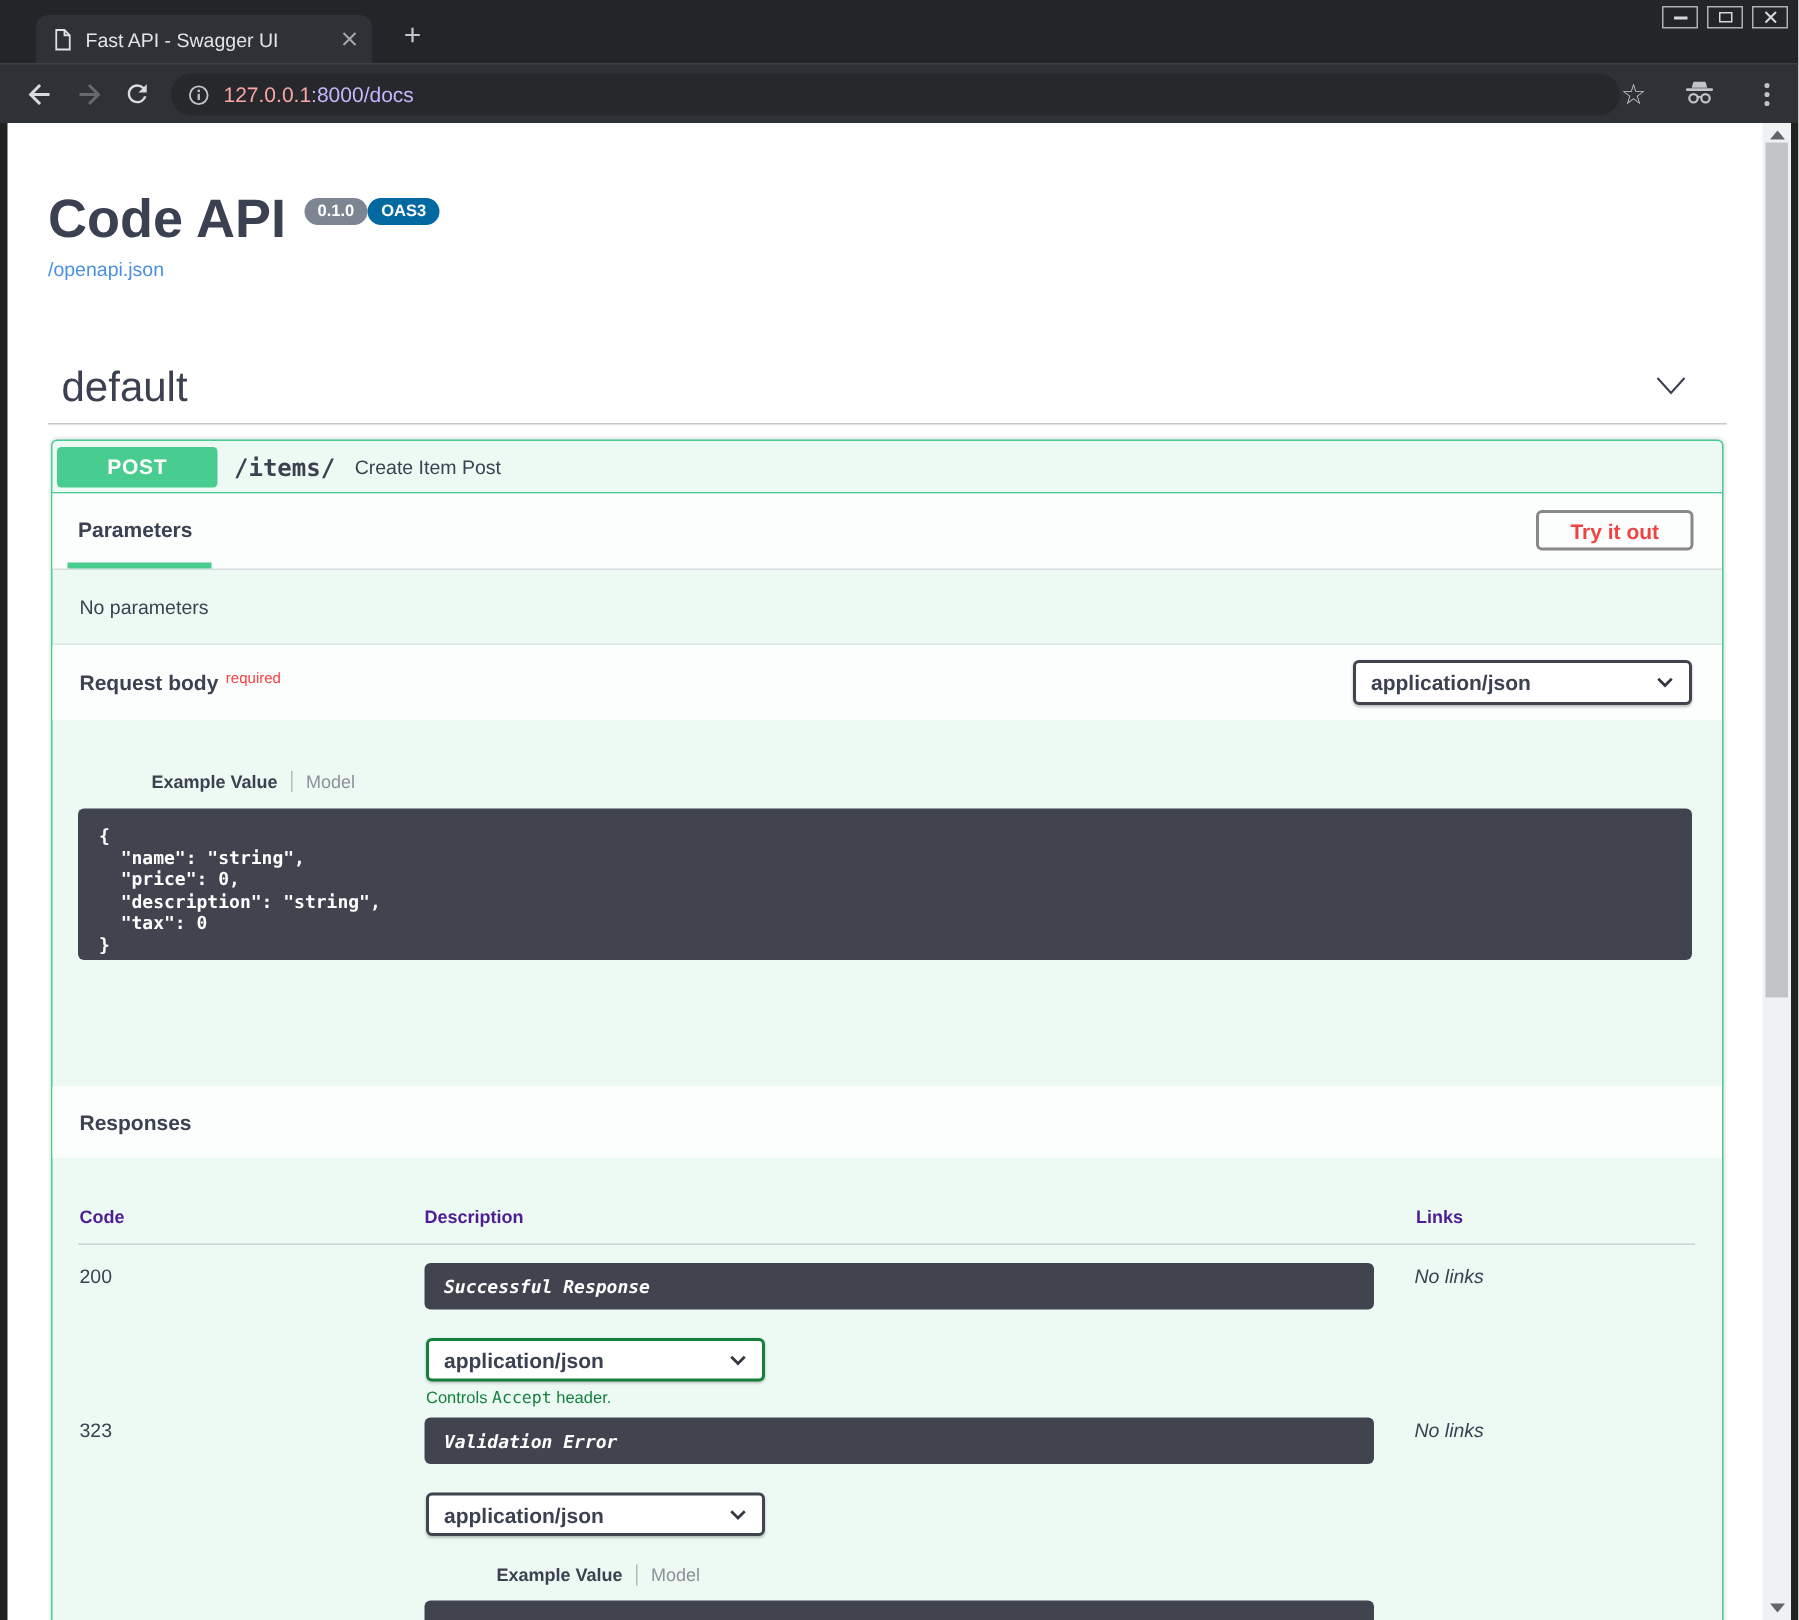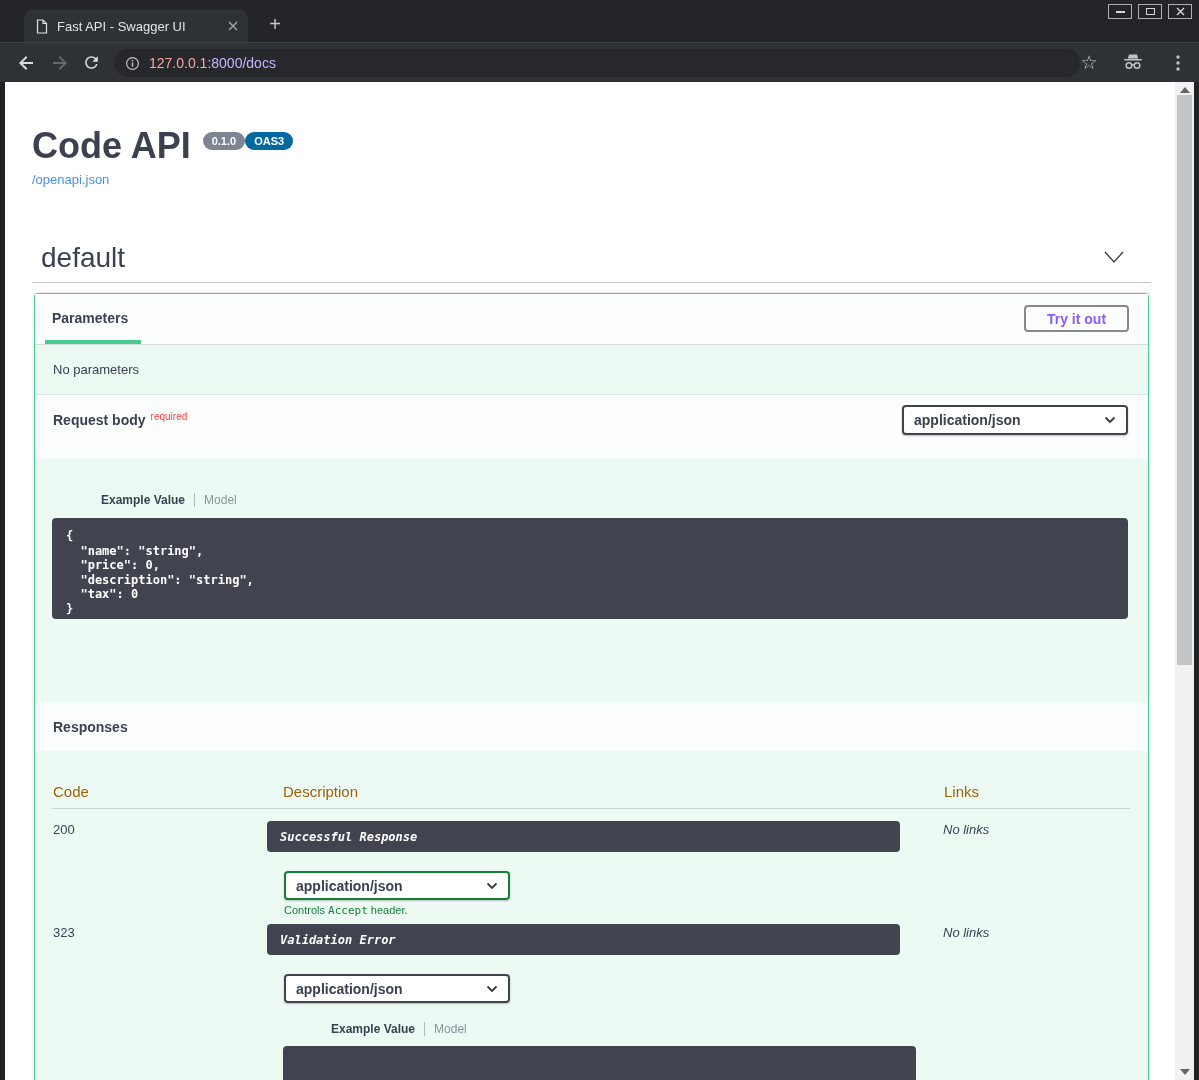--- a/index.html
+++ b/index.html
@@ -80,27 +80,27 @@
              font-size:16px; color:#3b4151; }
   .op-desc { margin-left:13px; font-size:13px; color:#3b4151; }
 
   .op-tabrow { position:relative; height:51px; background:rgba(255,255,255,.8);
                border-bottom:1px solid rgba(59,65,81,.18); }
   .tab-params { position:absolute; left:17px; top:16px; font-size:14px; font-weight:bold;
                 color:#3b4151; cursor:pointer; }
   .tab-underline { position:absolute; left:10px; bottom:0; width:96px; height:4px; background:#49cc90; }
   .try-btn { position:absolute; right:19px; top:11px; width:105px; height:27px;
              border:2px solid #888; border-radius:4px; background:transparent;
-             font-size:14px; font-weight:600; color:#8b5cf6;
+             font-size:14px; font-weight:600; color:#ef4444;
              display:flex; align-items:center; justify-content:center; cursor:pointer; }
 
   .op-noparams { height:50px; border-bottom:1px solid rgba(59,65,81,.10);
                  padding:17px 0 0 18px; font-size:13px; color:#3b4151; }
 
-  .op-reqheader { position:relative; height:64px; background:rgba(255,255,255,.8); }
+  .op-reqheader { position:relative; height:50px; background:rgba(255,255,255,.8); }
   .req-title { position:absolute; left:18px; top:17px; font-size:14px; font-weight:bold; color:#3b4151; }
   .req-required { font-size:10px; font-weight:normal; color:#f93e3e; position:relative;
                   top:-5px; margin-left:5px; }
 
   .media-select { background:#fff; border:2px solid #41444e; border-radius:4px;
                   display:flex; align-items:center; justify-content:space-between;
                   padding:0 10px; font-size:14px; font-weight:bold; color:#3b4151;
                   box-shadow:0 1px 2px rgba(0,0,0,.25); cursor:pointer; }
   .media-select.green { border-color:#15803c; }
   .req-select { position:absolute; right:20px; top:10px; width:226px; height:30px; }
@@ -113,26 +113,26 @@
   .body-tabs { position:absolute; left:18px; top:34px; }
   .codeblock { position:absolute; background:#41444e; border-radius:4px; color:#fff;
                font-family:"DejaVu Sans Mono", monospace; font-size:12px; line-height:14.5px;
                font-weight:600; white-space:pre; padding:11px 14px; overflow:hidden; }
   .body-code { left:17px; top:59px; width:1076px; height:101px; }
 
   .op-resphead { height:48px; background:rgba(255,255,255,.8); }
   .resp-title { padding:16px 0 0 18px; font-size:14px; font-weight:bold; color:#3b4151; }
 
   .op-resptable { position:relative; height:430px; }
-  .colh { position:absolute; top:32px; font-size:15px; font-weight:normal; color:#a16207; }
+  .colh { position:absolute; top:32px; font-size:12px; font-weight:bold; color:#4c1d95; }
   .tbl-line { position:absolute; left:17px; top:57px; width:1078px; height:1px;
               background:rgba(59,65,81,.2); }
   .rcode { position:absolute; left:18px; font-size:13px; color:#3b4151; }
   .rlinks { position:absolute; left:908px; font-size:13px; font-style:italic; color:#3b4151; }
-  .resp-box { position:absolute; left:232px; width:633px; height:31px; background:#41444e;
+  .resp-box { position:absolute; left:248px; width:633px; height:31px; background:#41444e;
               border-radius:4px; color:#fff; font-family:"DejaVu Sans Mono", monospace;
               font-size:12px; font-style:italic; font-weight:600;
               display:flex; align-items:center; padding-left:13px; }
   .resp-select { position:absolute; left:249px; width:226px; height:29px; }
   .accept-note { position:absolute; left:249px; top:153px; font-size:11px; color:#15803c; }
   .accept-note .mono { font-family:"DejaVu Sans Mono", monospace; }
   .stub-code { left:248px; top:295px; width:633px; height:80px; }
 
   .chev path, .chev polyline { fill:none; stroke:#3b4151; stroke-width:1.4; }
   .selchev path { fill:none; stroke:#33383f; stroke-width:1.8; }
@@ -234,20 +234,25 @@
         <span class="tag-title">default</span>
         <span class="tag-chevron">
           <svg class="chev" width="22" height="14" viewBox="0 0 22 14">
               <polyline points="2,2 11,12 20,2"></polyline>
             </svg>
         </span>
       </div>
 
       <div class="opblock">
 
+        <div class="op-summary">
+          <span class="method-pill">POST</span>
+          <span class="op-path">/items/</span>
+          <span class="op-desc">Create Item Post</span>
+        </div>
 
         <div class="op-tabrow">
           <span class="tab-params">Parameters</span>
           <span class="tab-underline"></span>
           <button class="try-btn">Try it out</button>
         </div>
 
         <div class="op-noparams">No parameters</div>
 
         <div class="op-reqheader">

